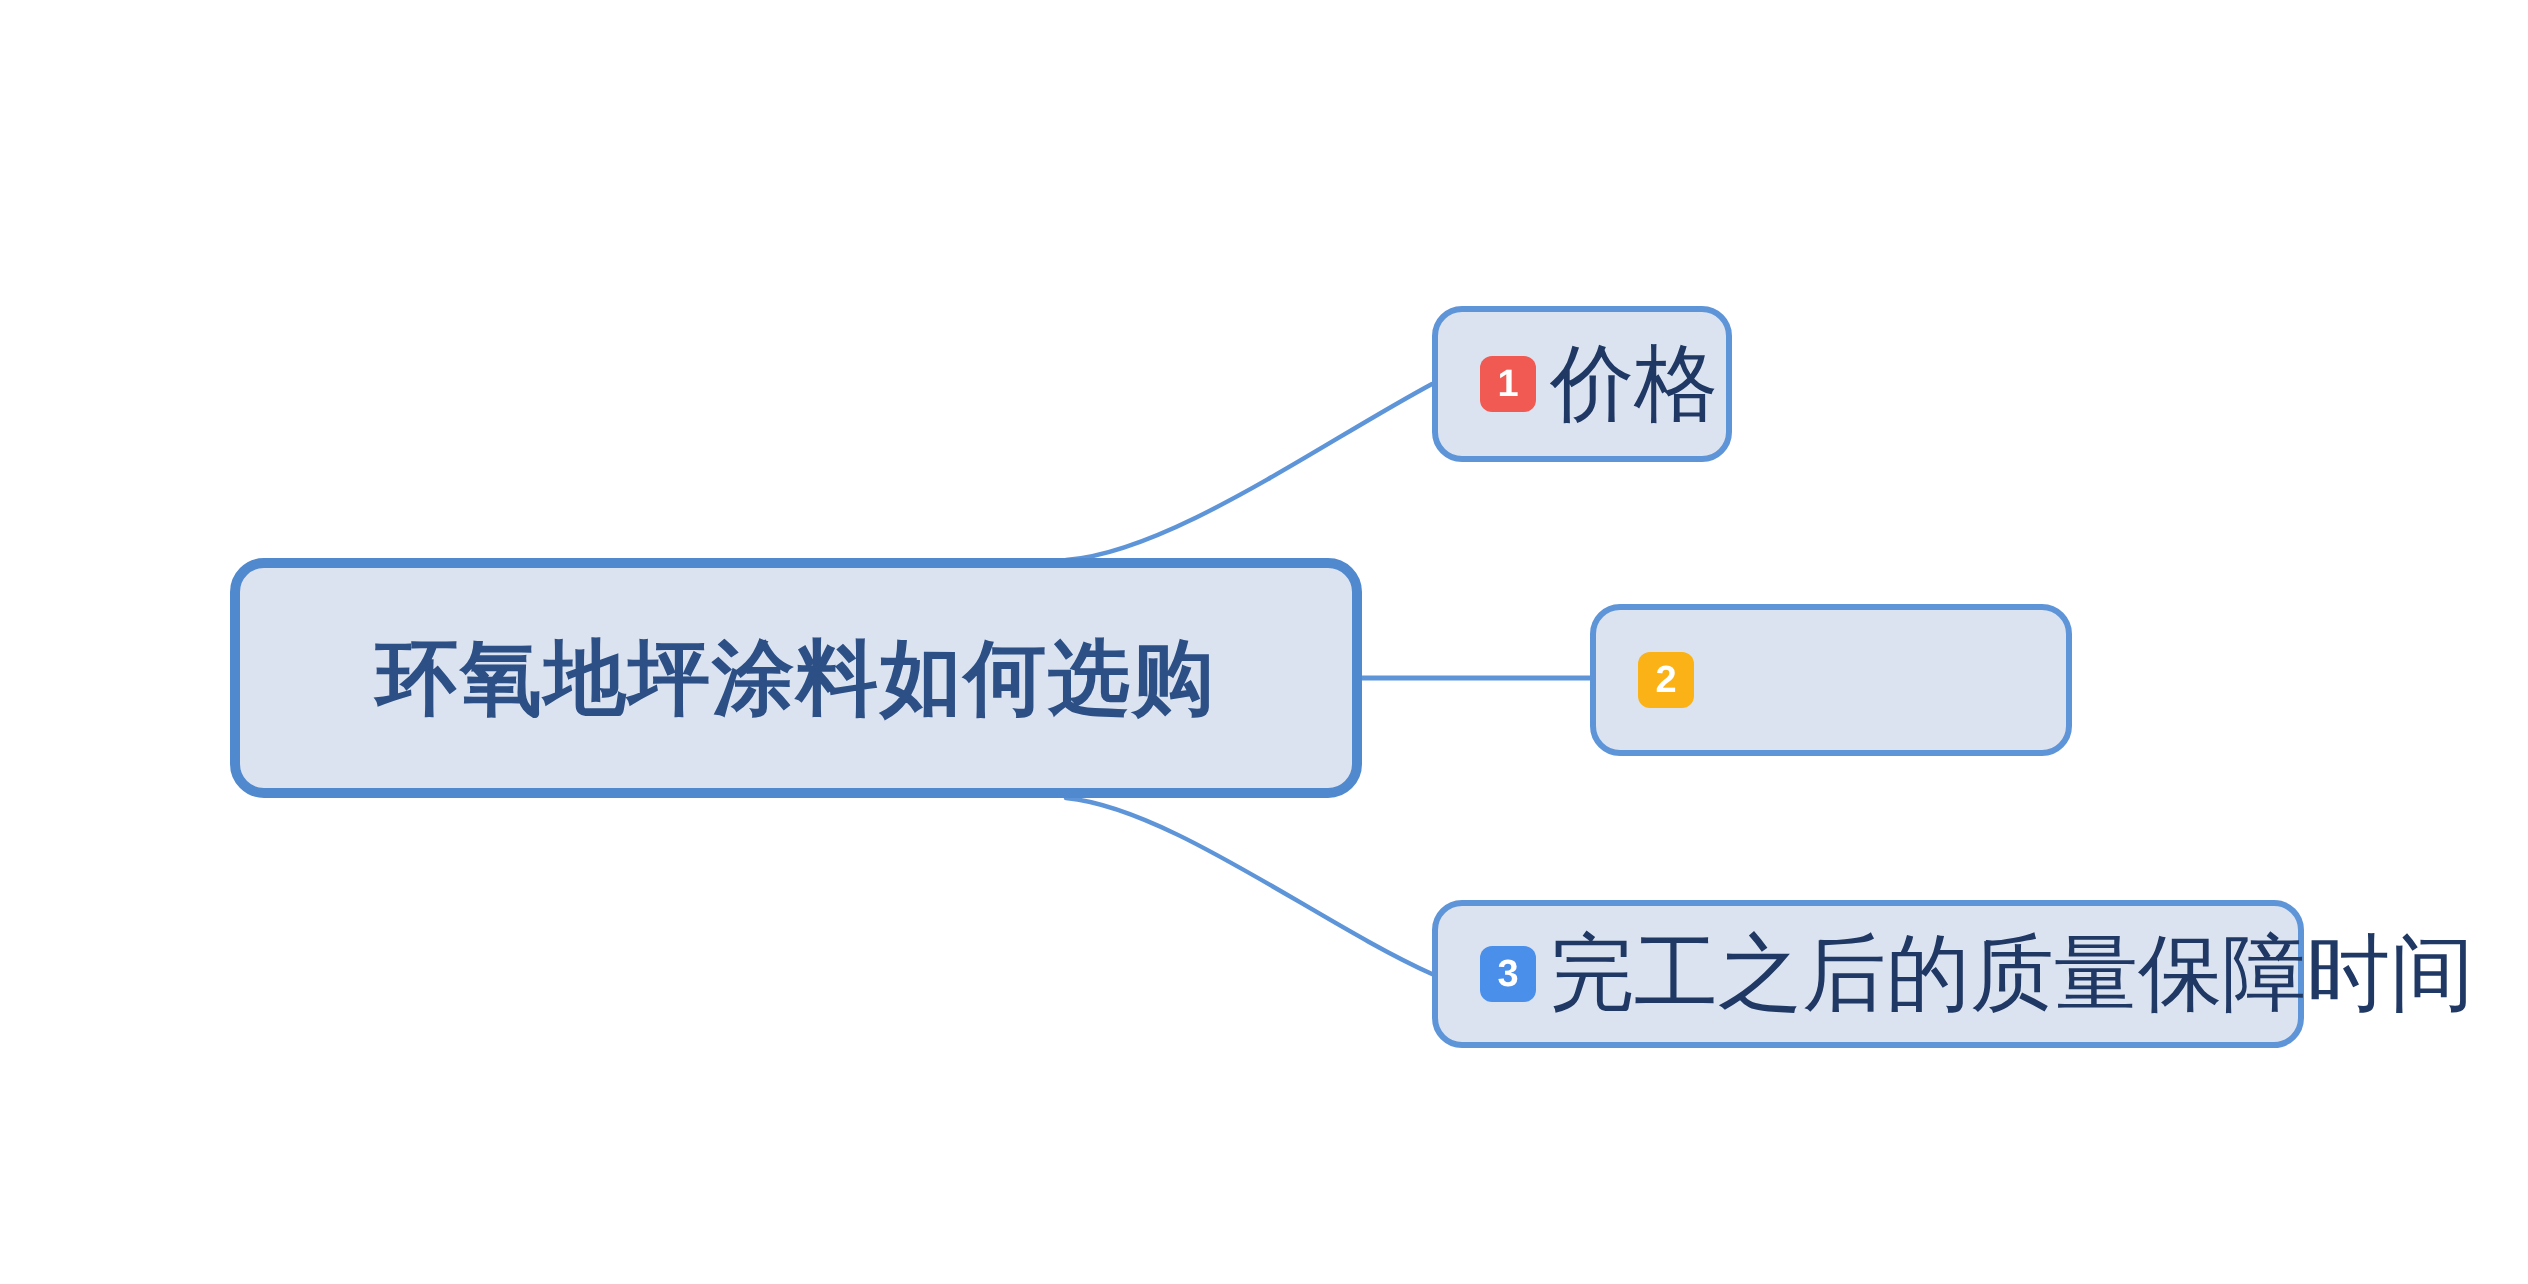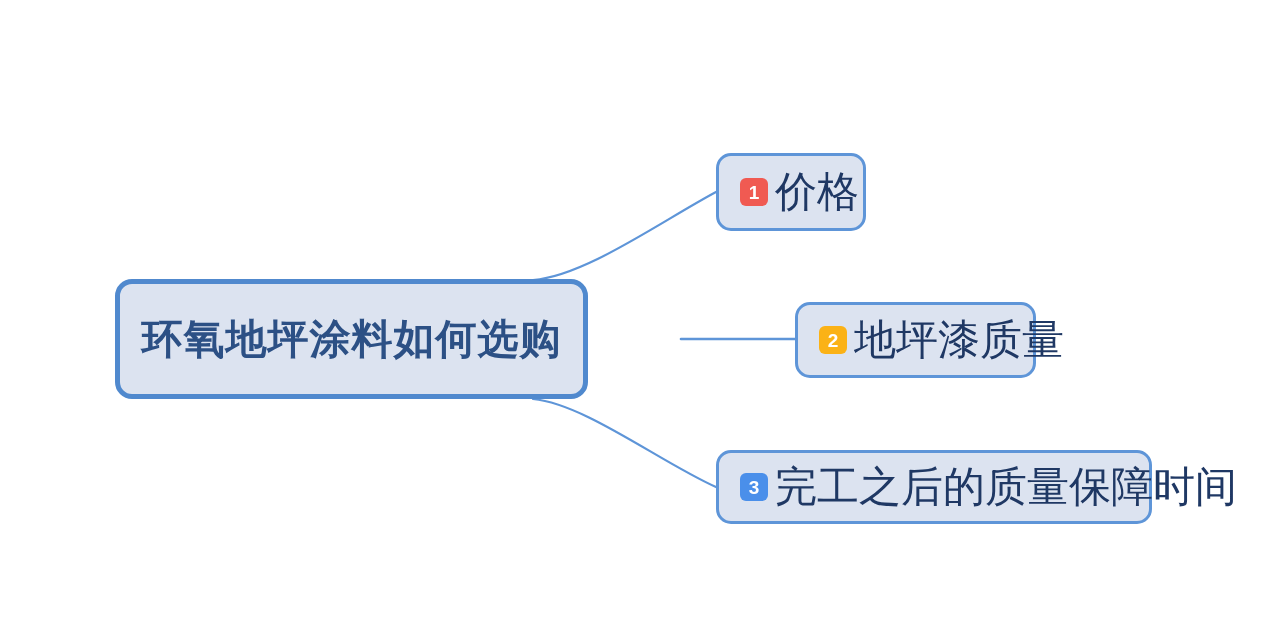--- a/index.html
+++ b/index.html
@@ -26,21 +26,21 @@
     width: 1264px;
     height: 642px;
     pointer-events: none;
   }
 
   
   .root-node {
     position: absolute;
     left: 115px;
     top: 279px;
-    width: 473px;
+    width: 566px;
     height: 120px;
     box-sizing: border-box;
     background: #dce3f0;
     border: 5px solid #5089ce;
     border-radius: 17px;
     display: flex;
     align-items: center;
     justify-content: center;
   }
   .root-label {
@@ -107,21 +107,20 @@
     <span class="root-label">环氧地坪涂料如何选购</span>
   </div>
 
   <div class="branch-node branch-1">
     <span class="badge badge-1">1</span>
     <span class="branch-label">价格</span>
   </div>
 
   <div class="branch-node branch-2">
     <span class="badge badge-2">2</span>
-    <span class="branch-label">地坪漆质量</span>
   </div>
 
   <div class="branch-node branch-3">
     <span class="badge badge-3">3</span>
     <span class="branch-label">完工之后的质量保障时间</span>
   </div>
 
 </div>
 
 </body></html>

